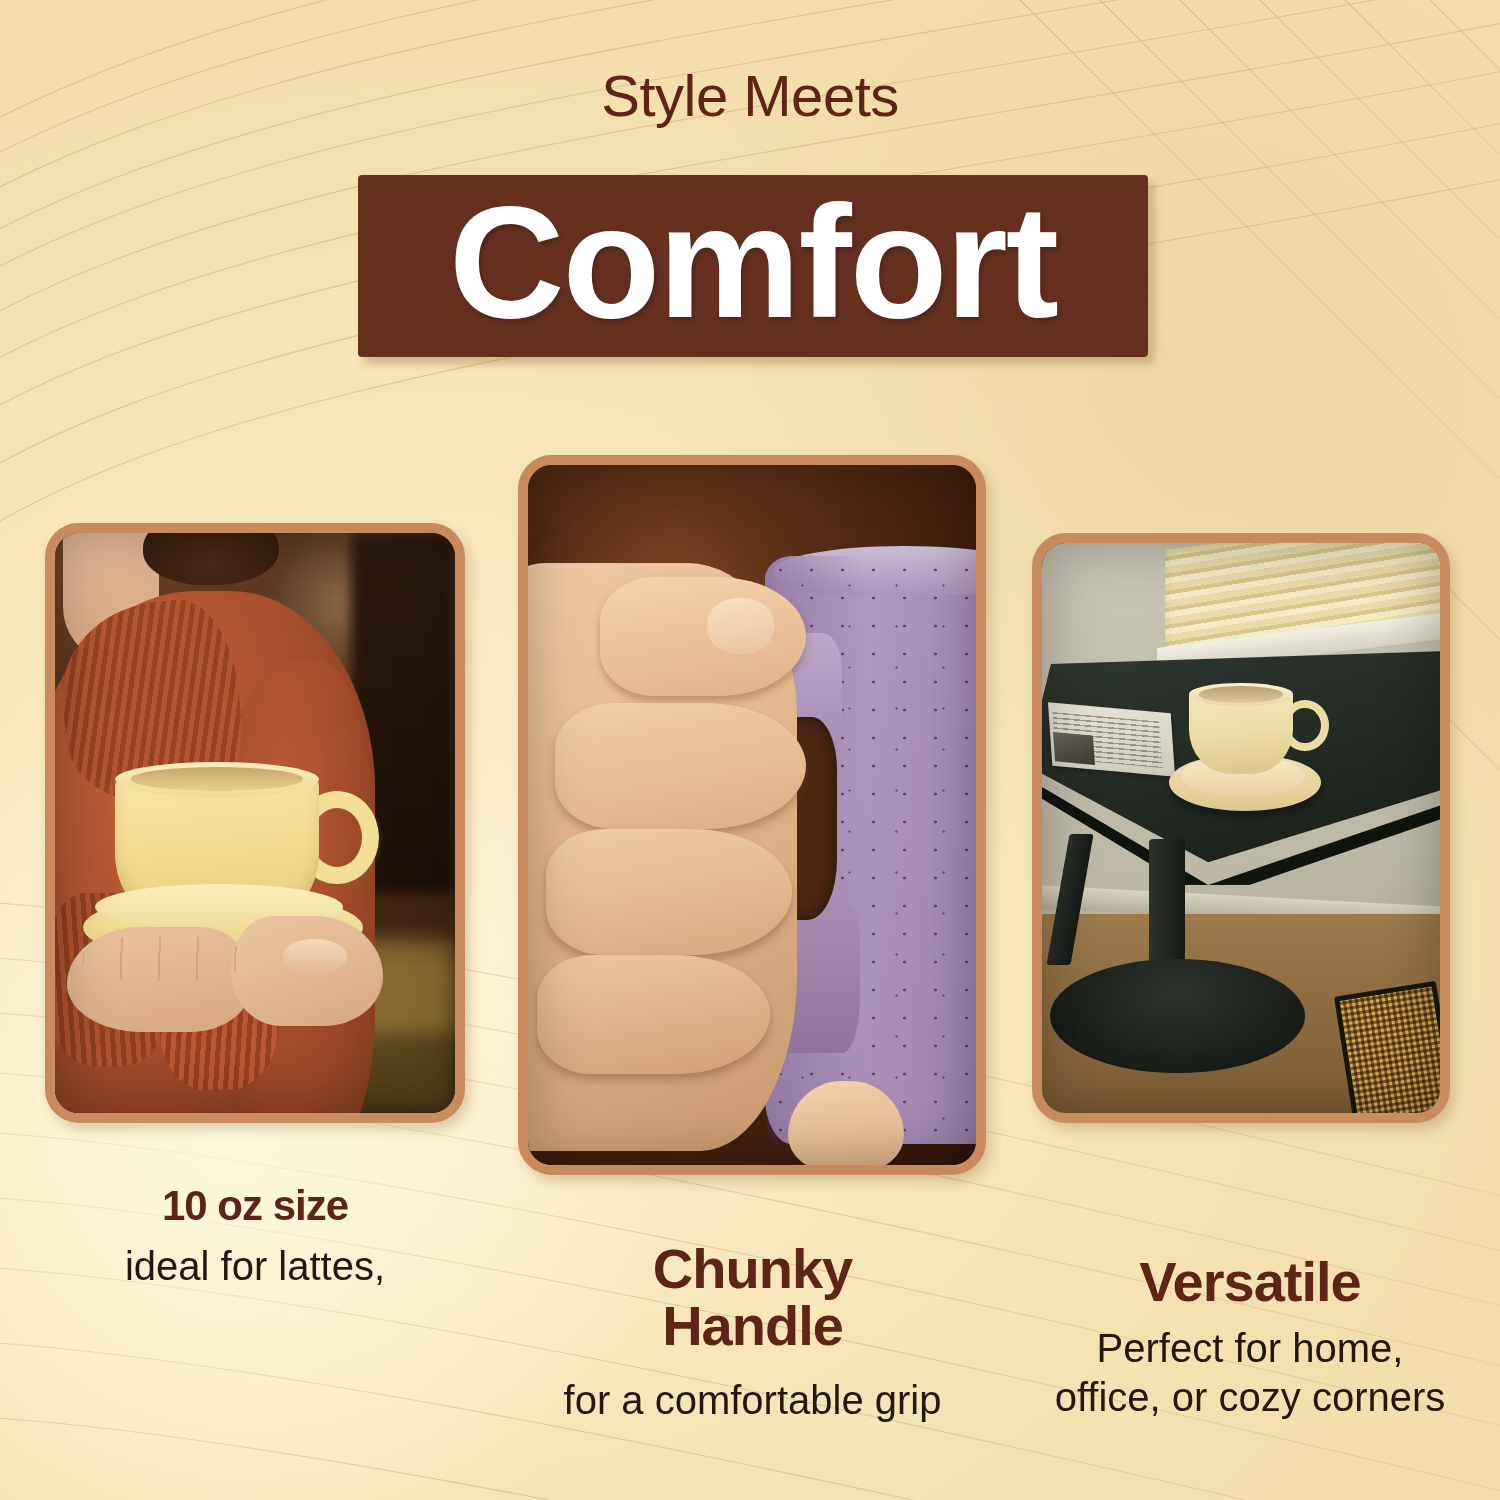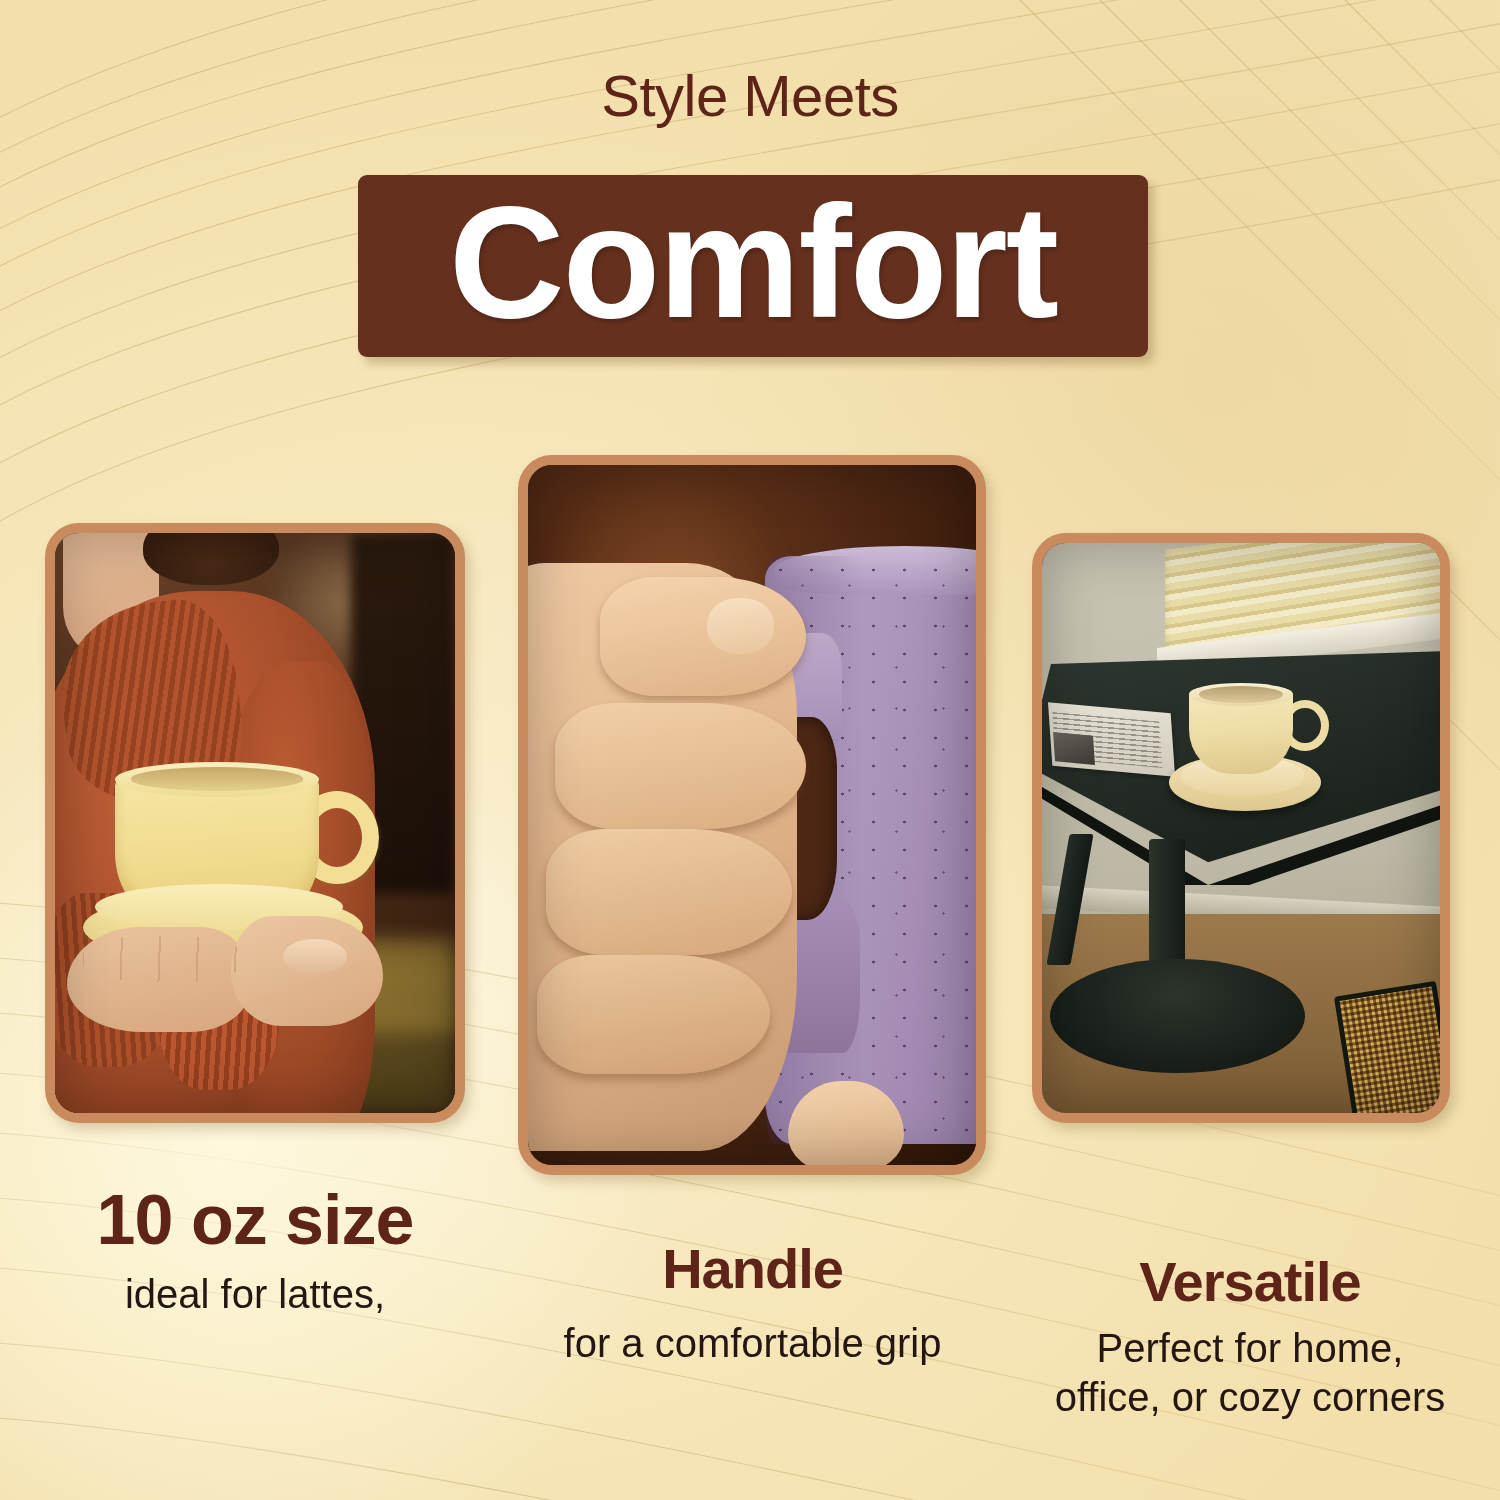--- a/index.html
+++ b/index.html
@@ -36,21 +36,21 @@
   }
 
   
   #header { position:absolute; left:0; right:0; top:66px; text-align:center; }
   #eyebrow {
     font-size:58px; line-height:1.05; font-weight:400;
     color:#5E2418; letter-spacing:-0.5px;
   }
   #headline-box {
     position:absolute; left:358px; top:175px; width:790px; height:182px;
-    background:#65301E; border-radius:9px;
+    background:#65301E; border-radius:4px;
     box-shadow:6px 7px 9px rgba(120,90,40,.30);
     display:flex; align-items:center; justify-content:center;
   }
   #headline {
     color:#FFFFFF; font-weight:700; font-size:160px; line-height:1;
     letter-spacing:-2px; margin-top:-8px;
     text-shadow:2px 3px 4px rgba(0,0,0,.22);
   }
 
   
@@ -74,21 +74,21 @@
   
   .caption { position:absolute; text-align:center; }
   .cap-title {
     font-weight:700; color:#5E2418; letter-spacing:-1px; line-height:1.02;
   }
   .cap-sub {
     color:#241610; font-weight:400; line-height:1.22; margin-top:14px;
   }
 
   #cap-left  { left:20px;   top:1185px; width:470px; }
-  #cap-left  .cap-title { font-size:70px; }
+  #cap-left  .cap-title { font-size:42px; }
   #cap-left  .cap-sub   { font-size:40px; }
 
   #cap-center{ left:480px;  top:1240px; width:545px; }
   #cap-center .cap-title{ font-size:56px; }
   #cap-center .cap-sub  { font-size:40px; margin-top:22px; }
 
   #cap-right { left:1015px; top:1253px; width:470px; }
   #cap-right .cap-title { font-size:56px; }
   #cap-right .cap-sub   { font-size:40px; }
 
@@ -525,20 +525,21 @@
 
   <div class="caption" id="cap-left">
     <div class="cap-title">10 oz size</div>
     <div class="cap-sub">
       <div>ideal for lattes,</div>
     </div>
   </div>
 
   <div class="caption" id="cap-center">
     <div class="cap-title">
+      <div>Chunky</div>
       <div>Handle</div>
     </div>
     <div class="cap-sub">for a comfortable grip</div>
   </div>
 
   <div class="caption" id="cap-right">
     <div class="cap-title">Versatile</div>
     <div class="cap-sub">
       <div>Perfect for home,</div>
       <div>office, or cozy corners</div>

